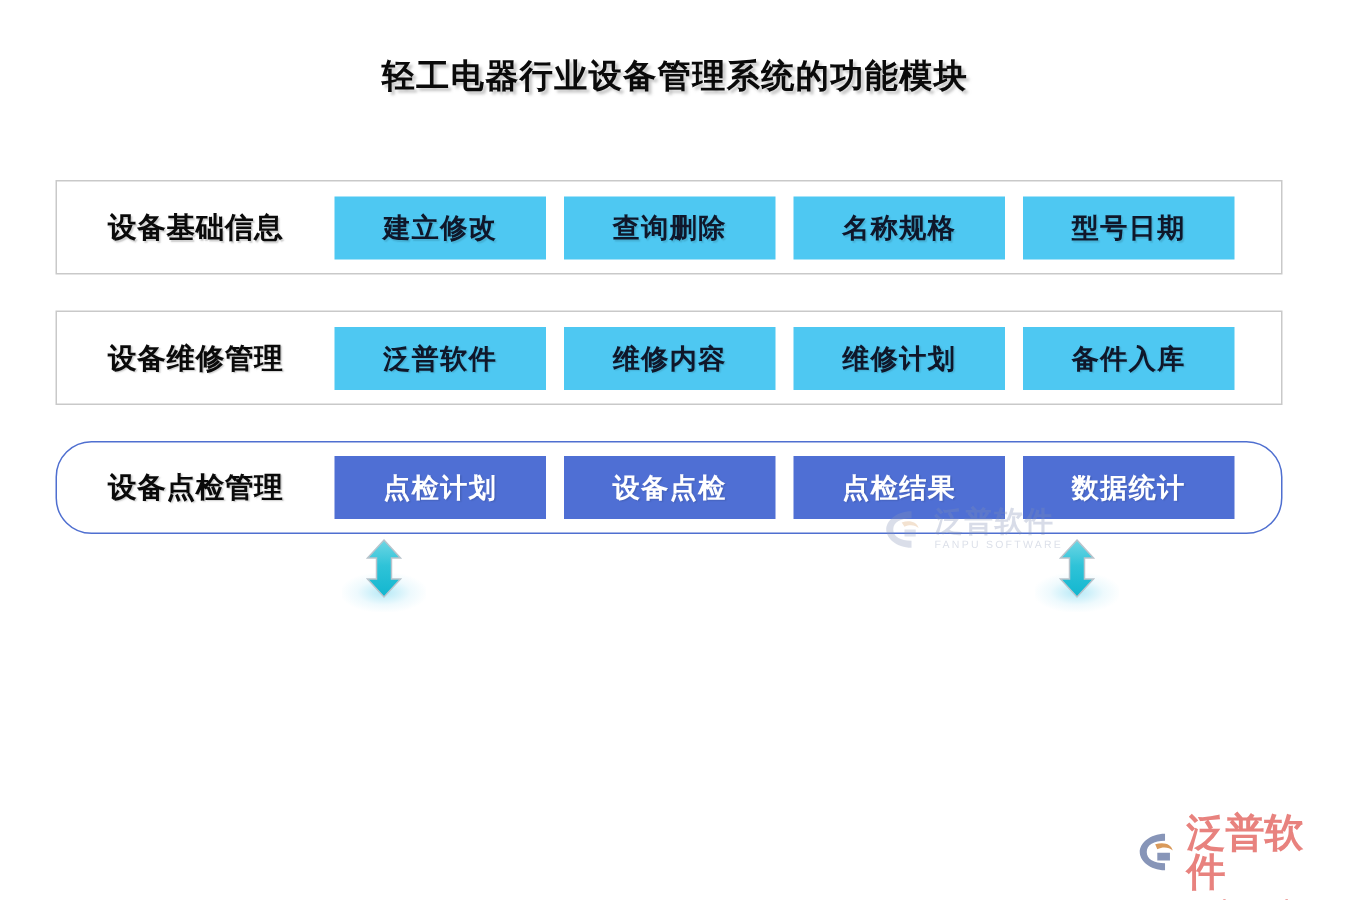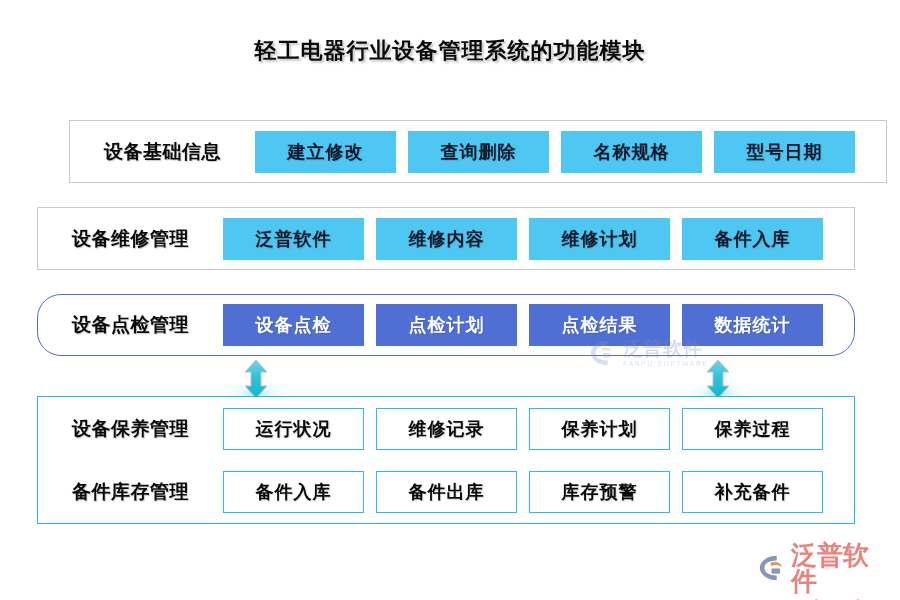--- a/index.html
+++ b/index.html
@@ -40,21 +40,21 @@
     left: 37px;
     width: 818px;
     background: #ffffff;
     display: flex;
     align-items: center;
   }
 
   .band.gray   { border: 1px solid #c9c9c9; }
   .band.indigo { border: 1px solid #4f6fd0; }
 
-  .band-1 { top: 120px;  height: 63px; margin-left: 32px; }
+  .band-1 { top: 120px;  height: 63px; }
   .band-2 { top: 207px;  height: 63px; }
   .band-3 { top: 294px;  height: 62px; border-radius: 24px; }
 
   .bottom-box {
     position: absolute;
     left: 37px;
     top: 396px;
     width: 818px;
     height: 128px;
     border: 1px solid #29b6e8;
@@ -237,22 +237,22 @@
         <div class="chip light">维修计划</div>
         <div class="chip light">备件入库</div>
       </div>
     </div>
   </div>
 
   <div class="band indigo band-3">
     <div class="row">
       <div class="row-label">设备点检管理</div>
       <div class="chips">
+        <div class="chip indigo">点检计划</div>
         <div class="chip indigo">设备点检</div>
-        <div class="chip indigo">点检计划</div>
         <div class="chip indigo">点检结果</div>
         <div class="chip indigo">数据统计</div>
       </div>
     </div>
   </div>
 
   <div class="watermark">
     <svg class="logo-mark" viewBox="0 0 32 32">
       <path d="M21 3 C10 3 3 10 3 16 C3 22 10 29 21 29 L21 24 C13 24 8 21 8 16 C8 11 13 8 21 8 Z" fill="#8795b8"></path>
       <path d="M14 11 C20 9 25 11 26 15 C24 13 20 12 16 14 Z" fill="#d9a066"></path>
@@ -286,40 +286,20 @@
         <linearGradient id="agrad2" x1="0" y1="0" x2="0" y2="1">
           <stop offset="0%" stop-color="#6fd6e4"></stop>
           <stop offset="45%" stop-color="#2fc3d8"></stop>
           <stop offset="100%" stop-color="#12b6cf"></stop>
         </linearGradient>
       </defs>
       <path d="M13 1 L24 13 L18 13 L18 27 L24 27 L13 39 L2 27 L8 27 L8 13 L2 13 Z" fill="url(#agrad2)" stroke="#b9c4cc" stroke-width="1"></path>
     </svg>
   </div>
 
-  <div class="bottom-box">
-    <div class="row">
-      <div class="row-label">设备保养管理</div>
-      <div class="chips">
-        <div class="chip outline">运行状况</div>
-        <div class="chip outline">维修记录</div>
-        <div class="chip outline">保养计划</div>
-        <div class="chip outline">保养过程</div>
-      </div>
-    </div>
-    <div class="row">
-      <div class="row-label">备件库存管理</div>
-      <div class="chips">
-        <div class="chip outline">备件入库</div>
-        <div class="chip outline">备件出库</div>
-        <div class="chip outline">库存预警</div>
-        <div class="chip outline">补充备件</div>
-      </div>
-    </div>
-  </div>
 
   <div class="logo">
     <div class="logo-top">
       <svg class="logo-mark" viewBox="0 0 32 32">
         <path d="M21 3 C10 3 3 10 3 16 C3 22 10 29 21 29 L21 24 C13 24 8 21 8 16 C8 11 13 8 21 8 Z" fill="#8795b8"></path>
         <path d="M14 10.5 C20.5 8.5 25.5 10.5 26.5 15 C24 12.8 20 11.8 15.5 14 Z" fill="#d99a5b"></path>
         <path d="M15.5 16.5 L24.5 16.5 L24.5 22 L15.5 22 Z" fill="#8795b8"></path>
       </svg>
       <span class="logo-cn">泛普软件</span>
     </div>

